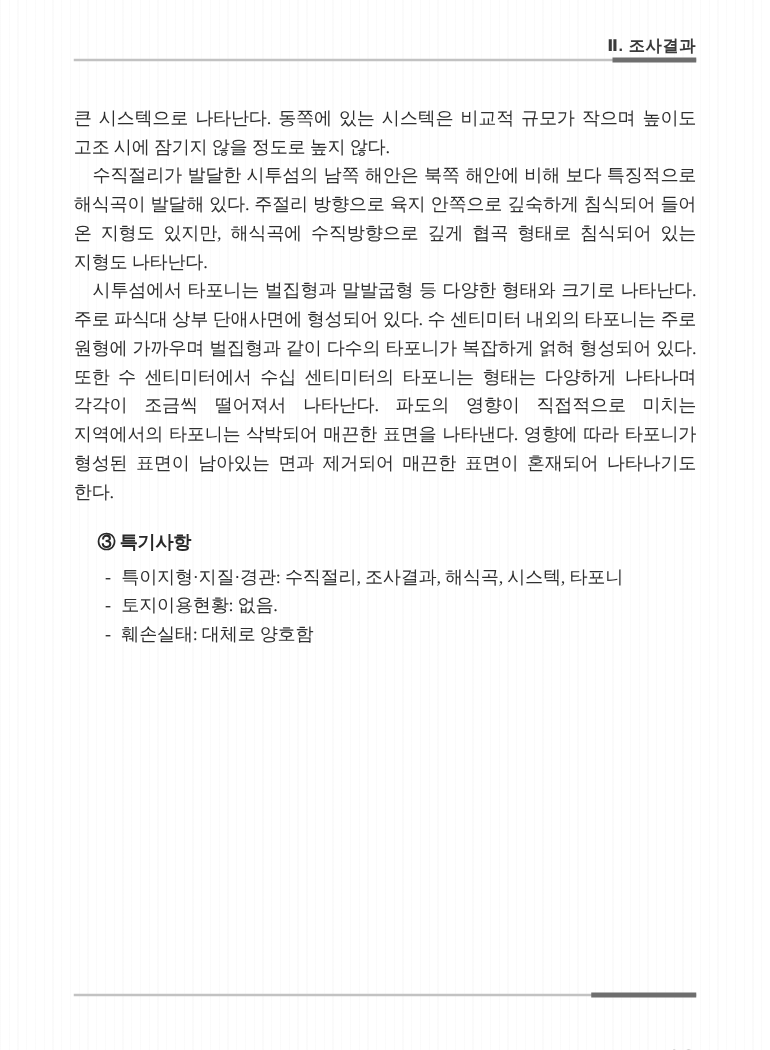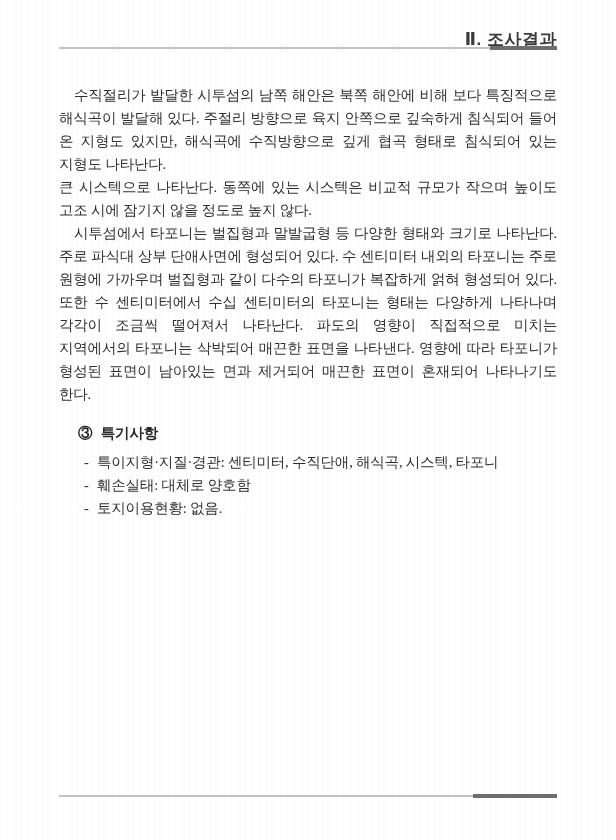--- a/index.html
+++ b/index.html
@@ -24,21 +24,21 @@
     font-family: "Liberation Serif", "DejaVu Serif", serif;
     color: var(--text, #2f2f2f);
     overflow: hidden;
   }
 
   
   .header-label {
     position: absolute;
     top: 28px;
     right: 59px;
-    font-size: 17px;
+    font-size: 13px;
     font-weight: bold;
     letter-spacing: 0.5px;
     color: #3a3a3a;
     font-family: "Liberation Sans", "DejaVu Sans", sans-serif;
   }
   .header-rule {
     position: absolute;
     top: 47px;
     left: 59px;
     right: 59px;
@@ -79,21 +79,20 @@
     display: inline-block;
     margin-right: 8px;
     font-size: 13px;
   }
 
   .sub-heading {
     margin-top: 17px;
     padding-left: 19px;
     font-weight: bold;
     color: #282828;
-    font-family: Liberation Mono, monospace;
   }
   .note-list { margin-top: 5px; }
   .note-item { padding-left: 25px; }
   .note-dash {
     display: inline-block;
     width: 13px;
   }
   .grade-heading { margin-top: 16px; }
 
   
@@ -141,38 +140,38 @@
 <body>
 
 <div class="page">
 
   <span class="header-label">Ⅱ. 조사결과</span>
   <div class="header-rule"></div>
   <div class="header-rule-dark"></div>
 
   <div class="body-block">
 
+    <p class="para">큰 시스텍으로 나타난다. 동쪽에 있는 시스텍은 비교적 규모가 작으며 높이도 고조 시에 잠기지 않을 정도로 높지 않다.</p>
+
     <p class="para indent">수직절리가 발달한 시투섬의 남쪽 해안은 북쪽 해안에 비해 보다 특징적으로 해식곡이 발달해 있다. 주절리 방향으로 육지 안쪽으로 깊숙하게 침식되어 들어 온 지형도 있지만, 해식곡에 수직방향으로 깊게 협곡 형태로 침식되어 있는 지형도 나타난다.</p>
-
-    <p class="para">큰 시스텍으로 나타난다. 동쪽에 있는 시스텍은 비교적 규모가 작으며 높이도 고조 시에 잠기지 않을 정도로 높지 않다.</p>
 
 
     <p class="para indent">시투섬에서 타포니는 벌집형과 말발굽형 등 다양한 형태와 크기로 나타난다. 주로 파식대 상부 단애사면에 형성되어 있다. 수 센티미터 내외의 타포니는 주로 원형에 가까우며 벌집형과 같이 다수의 타포니가 복잡하게 얽혀 형성되어 있다. 또한 수 센티미터에서 수십 센티미터의 타포니는 형태는 다양하게 나타나며 각각이 조금씩 떨어져서 나타난다. 파도의 영향이 직접적으로 미치는 지역에서의 타포니는 삭박되어 매끈한 표면을 나타낸다. 영향에 따라 타포니가 형성된 표면이 남아있는 면과 제거되어 매끈한 표면이 혼재되어 나타나기도 한다.</p>
 
     <div class="sub-heading">③ 특기사항</div>
 
     <div class="note-list">
       <div class="note-item">
-        <span class="note-dash">-</span><span>특이지형·지질·경관: 센티미터, 수직단애, 해식곡, 시스텍, 타포니</span>
+        <span class="note-dash">-</span><span>특이지형·지질·경관: 수직절리, 조사결과, 해식곡, 시스텍, 타포니</span>
+      </div>
+      <div class="note-item">
+        <span class="note-dash">-</span><span>토지이용현황: 없음.</span>
       </div>
       <div class="note-item">
         <span class="note-dash">-</span><span>훼손실태: 대체로 양호함</span>
-      </div>
-      <div class="note-item">
-        <span class="note-dash">-</span><span>토지이용현황: 없음.</span>
       </div>
     </div>
 
   </div>
 
   <div class="footer-rule"></div>
   <div class="footer-rule-dark"></div>
   <div class="footer-text">
     <span class="footer-site">www.nie.re.kr</span>
     <span class="footer-sep">|</span>

